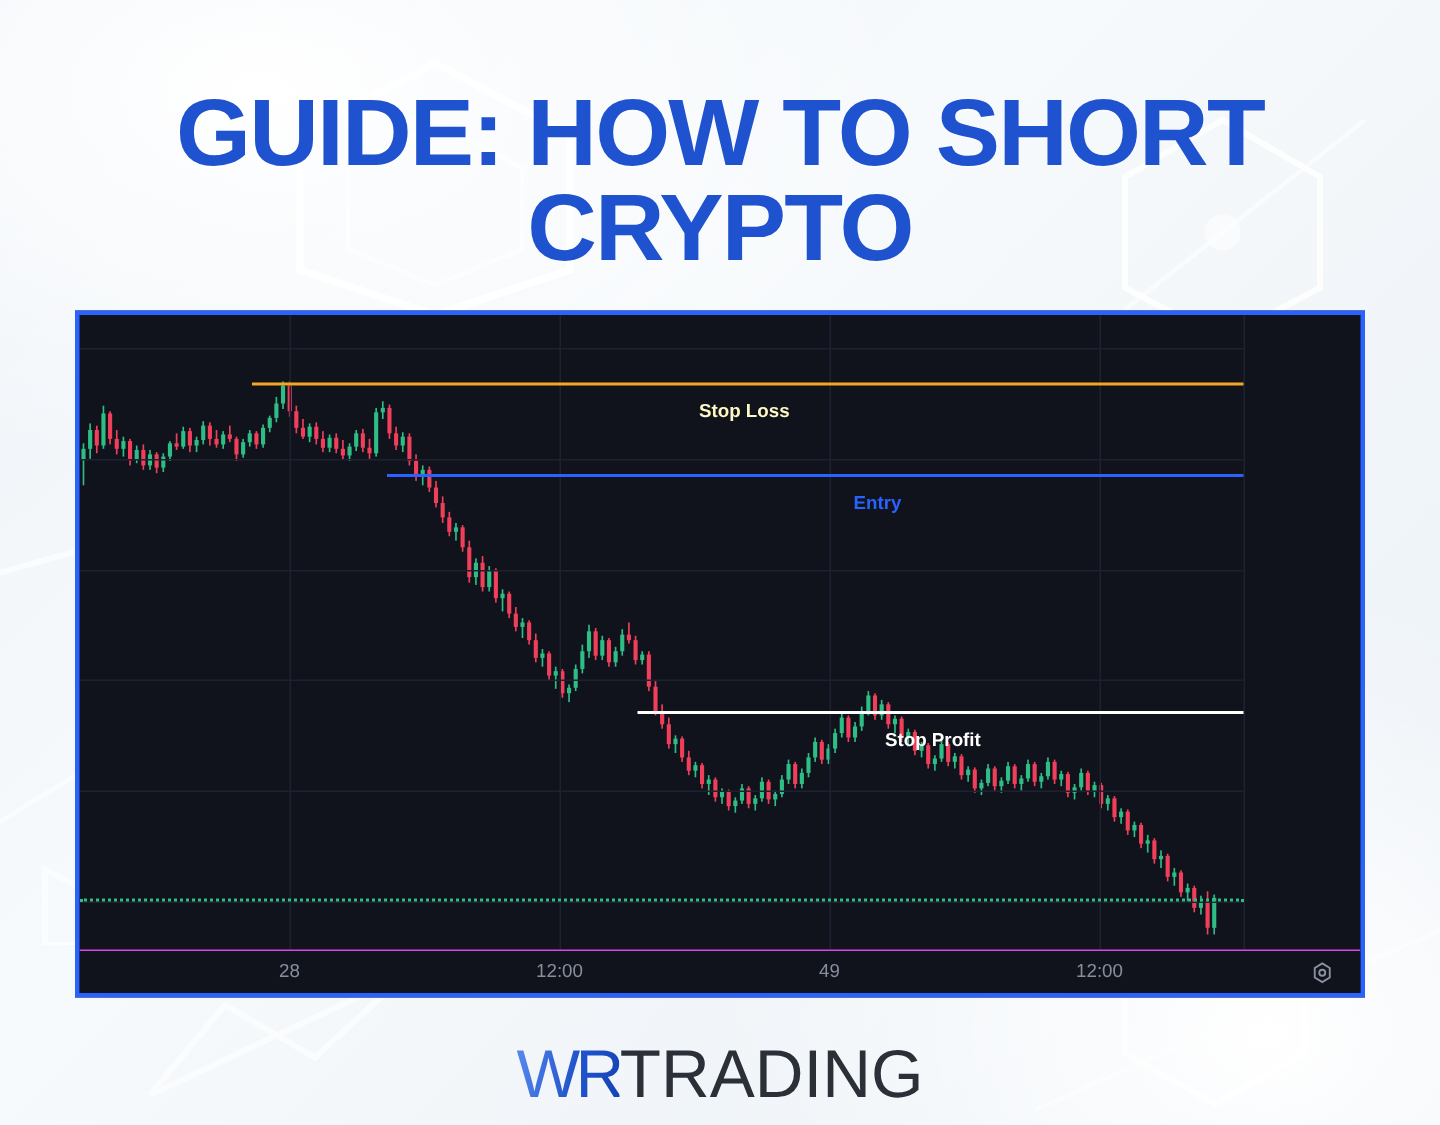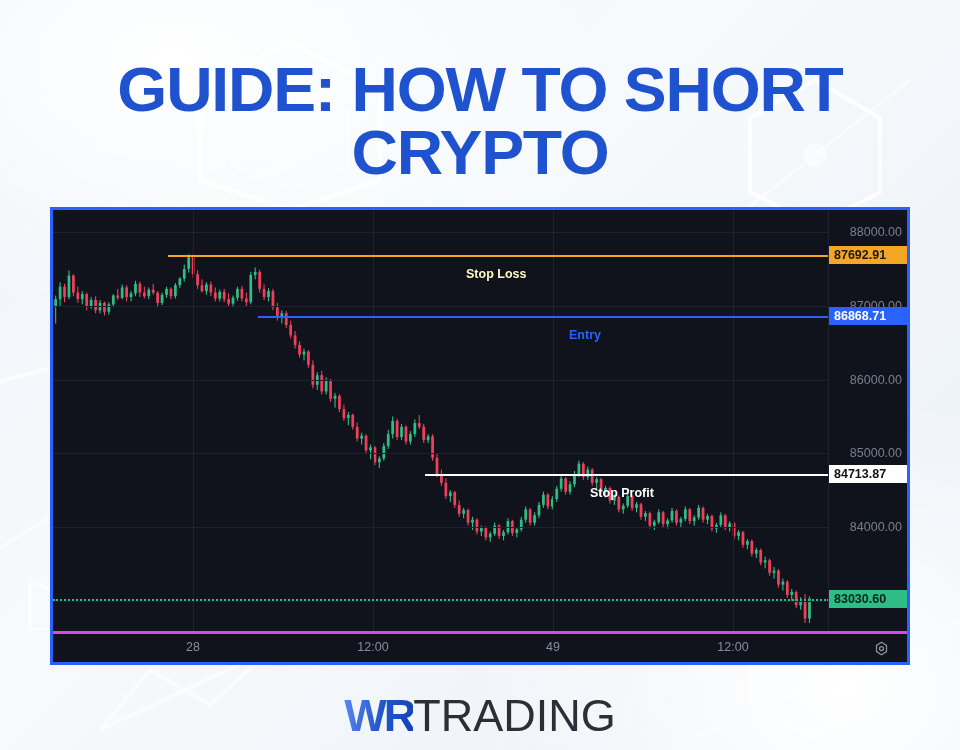--- a/index.html
+++ b/index.html
@@ -47,21 +47,21 @@
   }
   #price-axis{
     position:absolute;right:0;top:0;width:78px;bottom:28px;
     background:#10131c;
     border-left:1px solid #1d2230;
     z-index:6;
   }
   #time-axis{
     position:absolute;left:0;right:0;bottom:0;height:28px;
     background:#10131c;
-    border-top:3px solid #d946ef;
+    border-top:1px solid #d946ef;
     z-index:7;
   }
   .pricelbl{
     position:absolute;right:5px;
     color:#787f8f;font-size:12.5px;
     transform:translateY(-50%);
     white-space:nowrap;
     font-family:"Liberation Sans", sans-serif;
   }
   .tag{
@@ -110,21 +110,21 @@
     position:absolute;left:0;right:0;top:690px;
     text-align:center;
     font-size:45px;font-weight:bold;
     letter-spacing:-0.5px;
     font-family:"Liberation Sans", sans-serif;
     white-space:nowrap;
   }
   #logo .wr{
     background:linear-gradient(100deg,#5b8bf0 0%,#2255cc 55%,#1342b5 100%);
     -webkit-background-clip:text;background-clip:text;color:transparent;
-    font-weight:bold;letter-spacing:-3px;
+    font-weight:normal;letter-spacing:-3px;
   }
   #logo .trading{color:#2b2f38;font-weight:normal;letter-spacing:0px;}
 </style>
 </head>
 <body>
 
 <div id="page">
 
   <div class="wm" style="left:180px;top:30px;">
     <svg width="220" height="190" viewBox="0 0 220 190">
@@ -528,32 +528,20 @@
     <div id="levels-layer">
         <div class="lvl sl" style="top: 44.7663px; left: 115px; width: 661px;"></div>
         <div class="lvl-label sl" style="left: 413px; top: 56.7663px;">Stop Loss</div>
         <div class="lvl entry" style="top: 105.542px; left: 205px; width: 571px;"></div>
         <div class="lvl-label entry" style="left: 468px; top: 117.542px;">Entry</div>
         <div class="lvl tp" style="top: 264.438px; left: 372px; width: 404px;"></div>
         <div class="lvl-label tp" style="left: 537px; top: 276.438px;">Stop Profit</div>
         <div class="lvl last" style="top: 388.561px; left: 0px; width: 776px;"></div>
       </div>
 
-    <div id="price-axis">
-        <div class="pricelbl" style="top: 22.1217px;">88000.00</div>
-        <div class="pricelbl" style="top: 95.8609px;">87000.00</div>
-        <div class="pricelbl" style="top: 169.6px;">86000.00</div>
-        <div class="pricelbl" style="top: 243.339px;">85000.00</div>
-        <div class="pricelbl" style="top: 317.078px;">84000.00</div>
-        <div class="pricelbl" style="top: 390.817px;">83000.00</div>
-        <div class="tag sl" style="top: 44.7663px;">87692.91</div>
-        <div class="tag entry" style="top: 105.542px;">86868.71</div>
-        <div class="tag tp" style="top: 264.438px;">84713.87</div>
-        <div class="tag last" style="top: 388.561px;">83030.60</div>
-      </div>
 
     <div id="time-axis">
       <svg id="axis-gear" viewBox="0 0 24 24">
         <polygon points="12,2 20,7 20,17 12,22 4,17 4,7" fill="none" stroke="#8a91a1" stroke-width="2"></polygon>
         <circle cx="12" cy="12" r="3.2" fill="none" stroke="#8a91a1" stroke-width="2"></circle>
       </svg>
     <div class="timelbl" style="left: 140px;">28</div>
         <div class="timelbl" style="left: 320px;">12:00</div>
         <div class="timelbl" style="left: 500px;">49</div>
         <div class="timelbl" style="left: 680px;">12:00</div>

